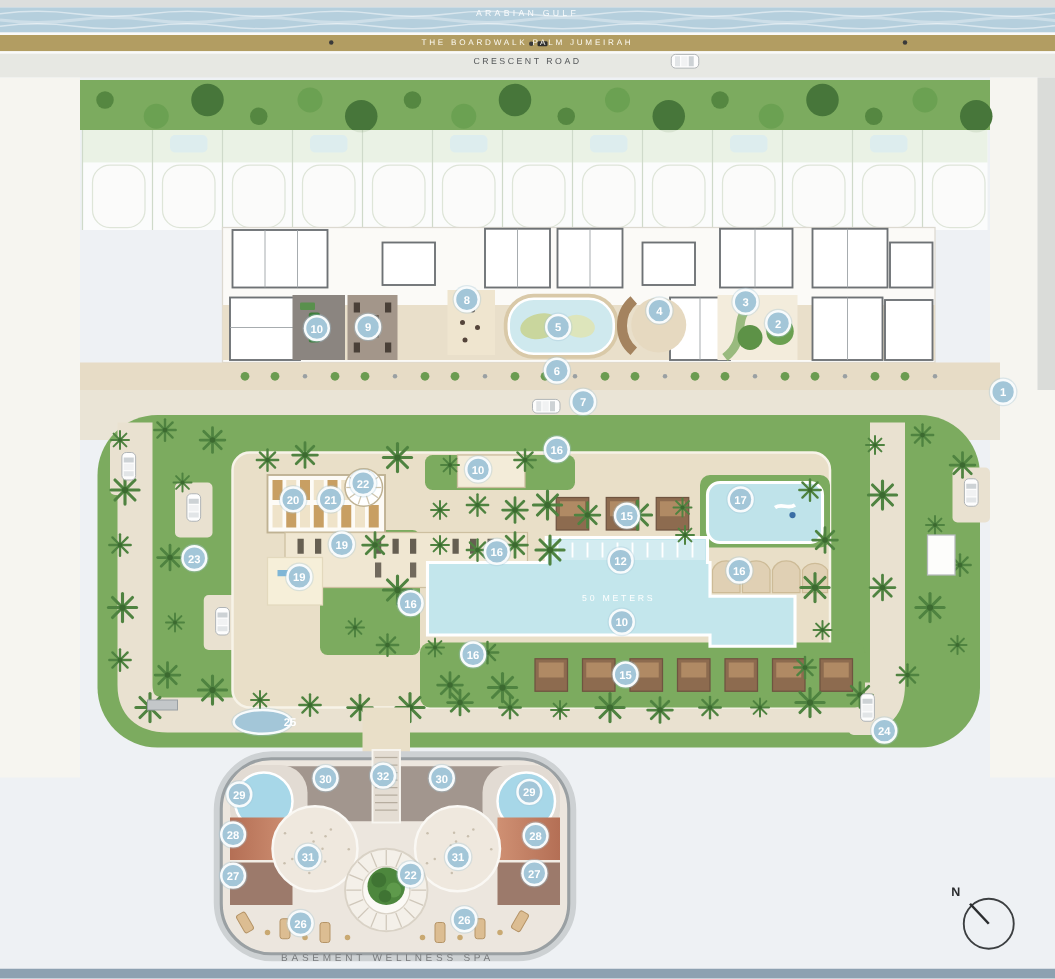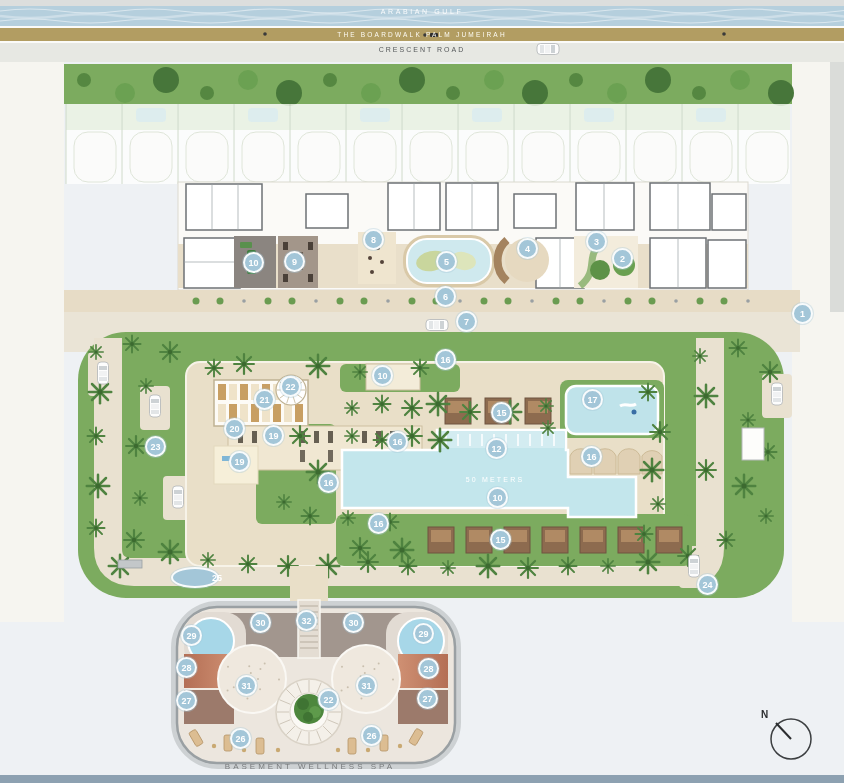--- a/index.html
+++ b/index.html
@@ -615,27 +615,27 @@
       <div class="marker" style="left: 486px; top: 438px;">12</div>
       <div class="marker" style="left: 491px; top: 402px;">15</div>
       <div class="marker" style="left: 490px; top: 529px;">15</div>
       <div class="marker" style="left: 387px; top: 431px;">16</div>
       <div class="marker" style="left: 318px; top: 472px;">16</div>
       <div class="marker" style="left: 368px; top: 513px;">16</div>
       <div class="marker" style="left: 581px; top: 446px;">16</div>
       <div class="marker" style="left: 582px; top: 389px;">17</div>
       <div class="marker" style="left: 263px; top: 425px;">19</div>
       <div class="marker" style="left: 229px; top: 451px;">19</div>
-      <div class="marker" style="left: 224px; top: 389px; margin-top: 29px;">20</div>
+      <div class="marker" style="left: 224px; top: 389px;">20</div>
       <div class="marker" style="left: 254px; top: 389px;">21</div>
       <div class="marker" style="left: 280px; top: 376px;">22</div>
       <div class="marker" style="left: 318px; top: 689px;">22</div>
       <div class="marker" style="left: 145px; top: 436px;">23</div>
       <div class="marker" style="left: 697px; top: 574px;">24</div>
-      <div class="marker" style="left: 171px; top: 567px; padding-left: 44px;">25</div>
+      <div class="marker" style="left: 186px; top: 567px; padding-left: 44px;">25</div>
       <div class="marker" style="left: 230px; top: 728px;">26</div>
       <div class="marker" style="left: 361px; top: 725px;">26</div>
       <div class="marker" style="left: 176px; top: 690px;">27</div>
       <div class="marker" style="left: 417px; top: 688px;">27</div>
       <div class="marker" style="left: 176px; top: 657px;">28</div>
       <div class="marker" style="left: 418px; top: 658px;">28</div>
       <div class="marker" style="left: 181px; top: 625px;">29</div>
       <div class="marker" style="left: 413px; top: 623px;">29</div>
       <div class="marker" style="left: 250px; top: 612px;">30</div>
       <div class="marker" style="left: 343px; top: 612px;">30</div>

